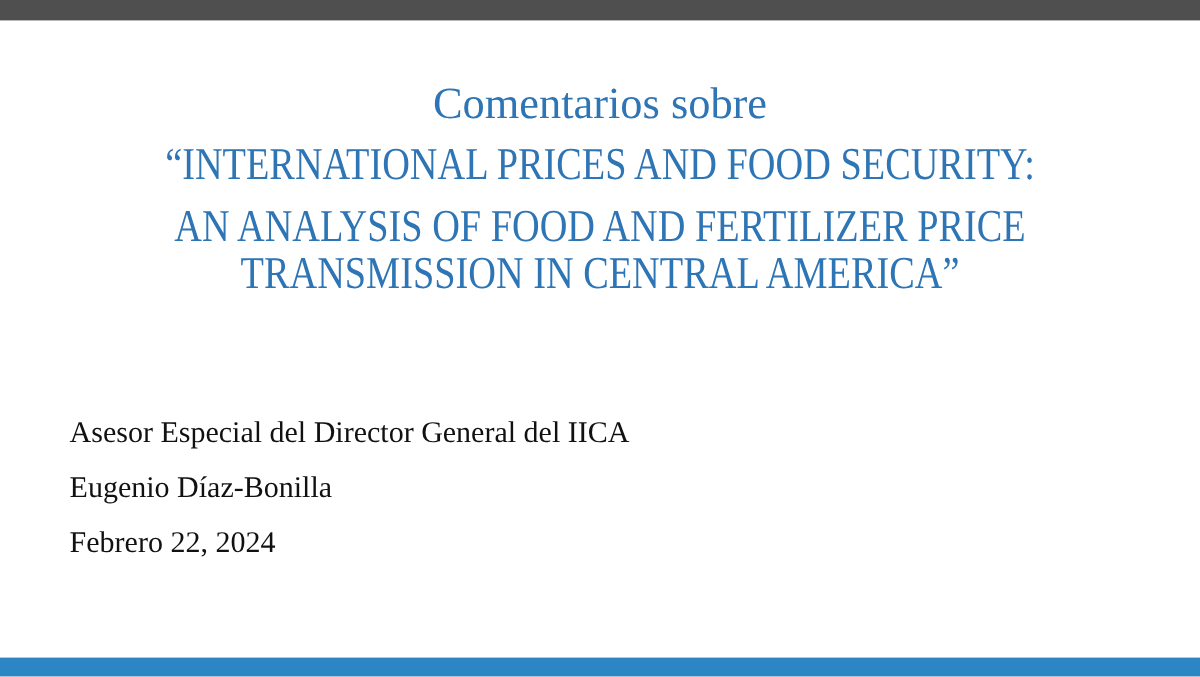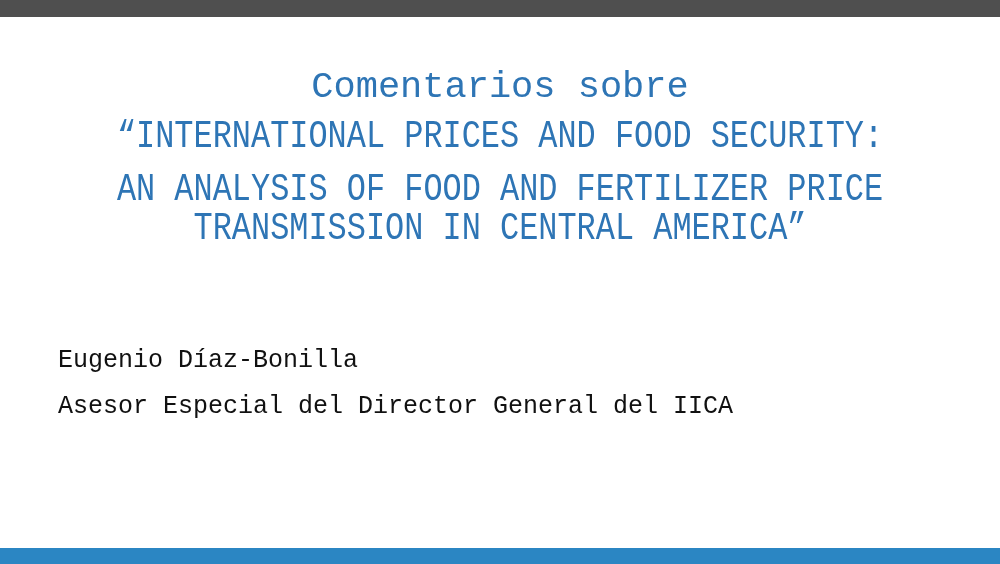--- a/index.html
+++ b/index.html
@@ -6,21 +6,21 @@
     margin: 0;
     padding: 0;
     background: #ffffff;
   }
   .slide {
     position: relative;
     width: 1000px;
     height: 564px;
     background: #ffffff;
     overflow: hidden;
-    font-family: Liberation Mono, monospace;
+    font-family: Liberation Serif, serif;
   }
   .top-bar {
     position: absolute;
     top: 0;
     left: 0;
     width: 100%;
     height: 17px;
     background: #4f4f4f;
   }
   .bottom-bar {
@@ -85,19 +85,20 @@
   <div class="top-bar"></div>
 
   <div class="title-block">
     <div class="title-line-1">Comentarios sobre</div>
     <div class="title-caps title-caps-2">“INTERNATIONAL PRICES AND FOOD SECURITY:</div>
     <div class="title-caps title-caps-3">AN ANALYSIS OF FOOD AND FERTILIZER PRICE</div>
     <div class="title-caps title-caps-4">TRANSMISSION IN CENTRAL AMERICA”</div>
   </div>
 
   <div class="body-block">
+    <p class="body-line">Asesor Especial del Director General del IICA</p>
     <p class="body-line">Eugenio Díaz-Bonilla</p>
-    <p class="body-line">Asesor Especial del Director General del IICA</p>
+    <p class="body-line">Febrero 22, 2024</p>
   </div>
 
   <div class="bottom-bar"></div>
 
 </div>
 
 </body></html>

